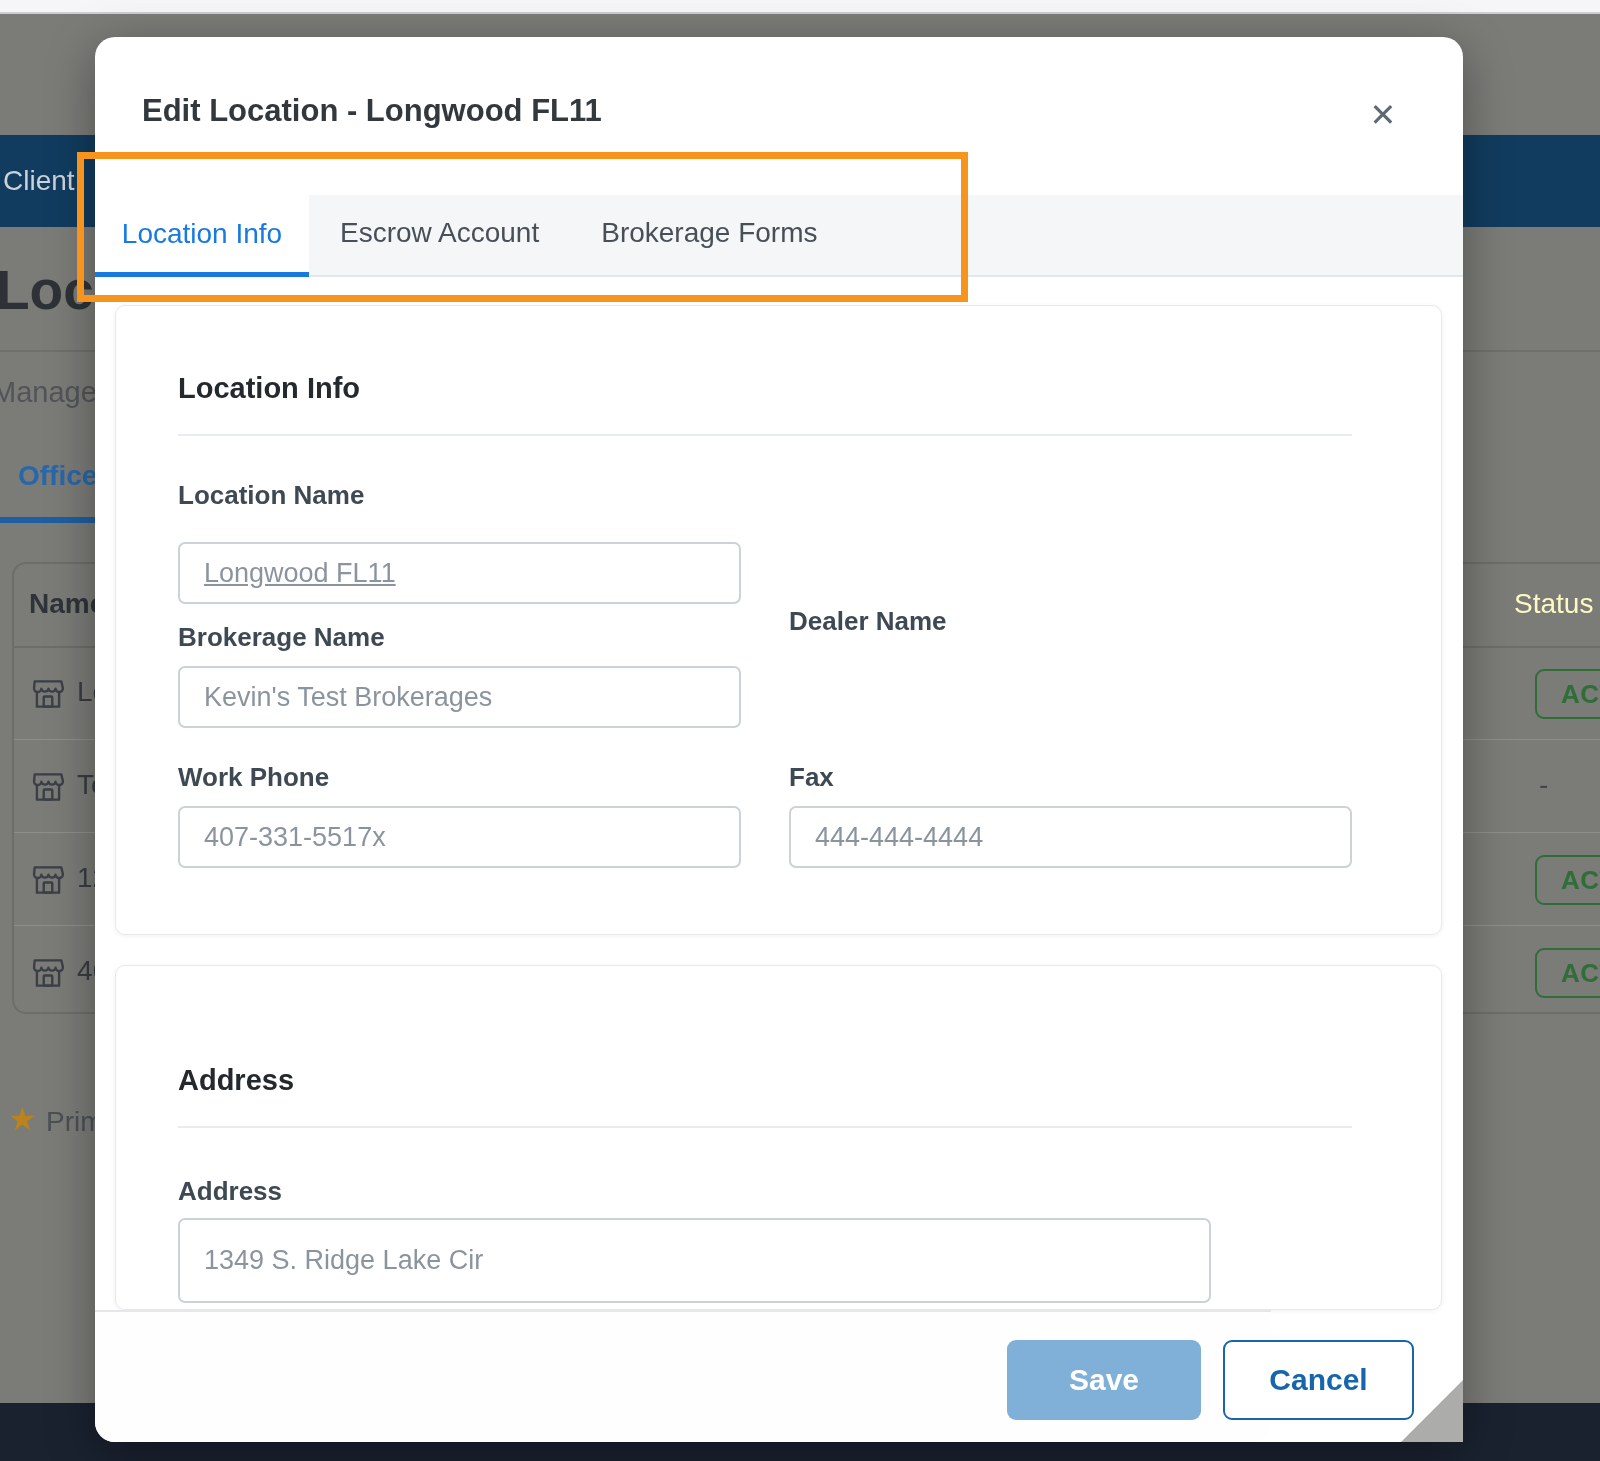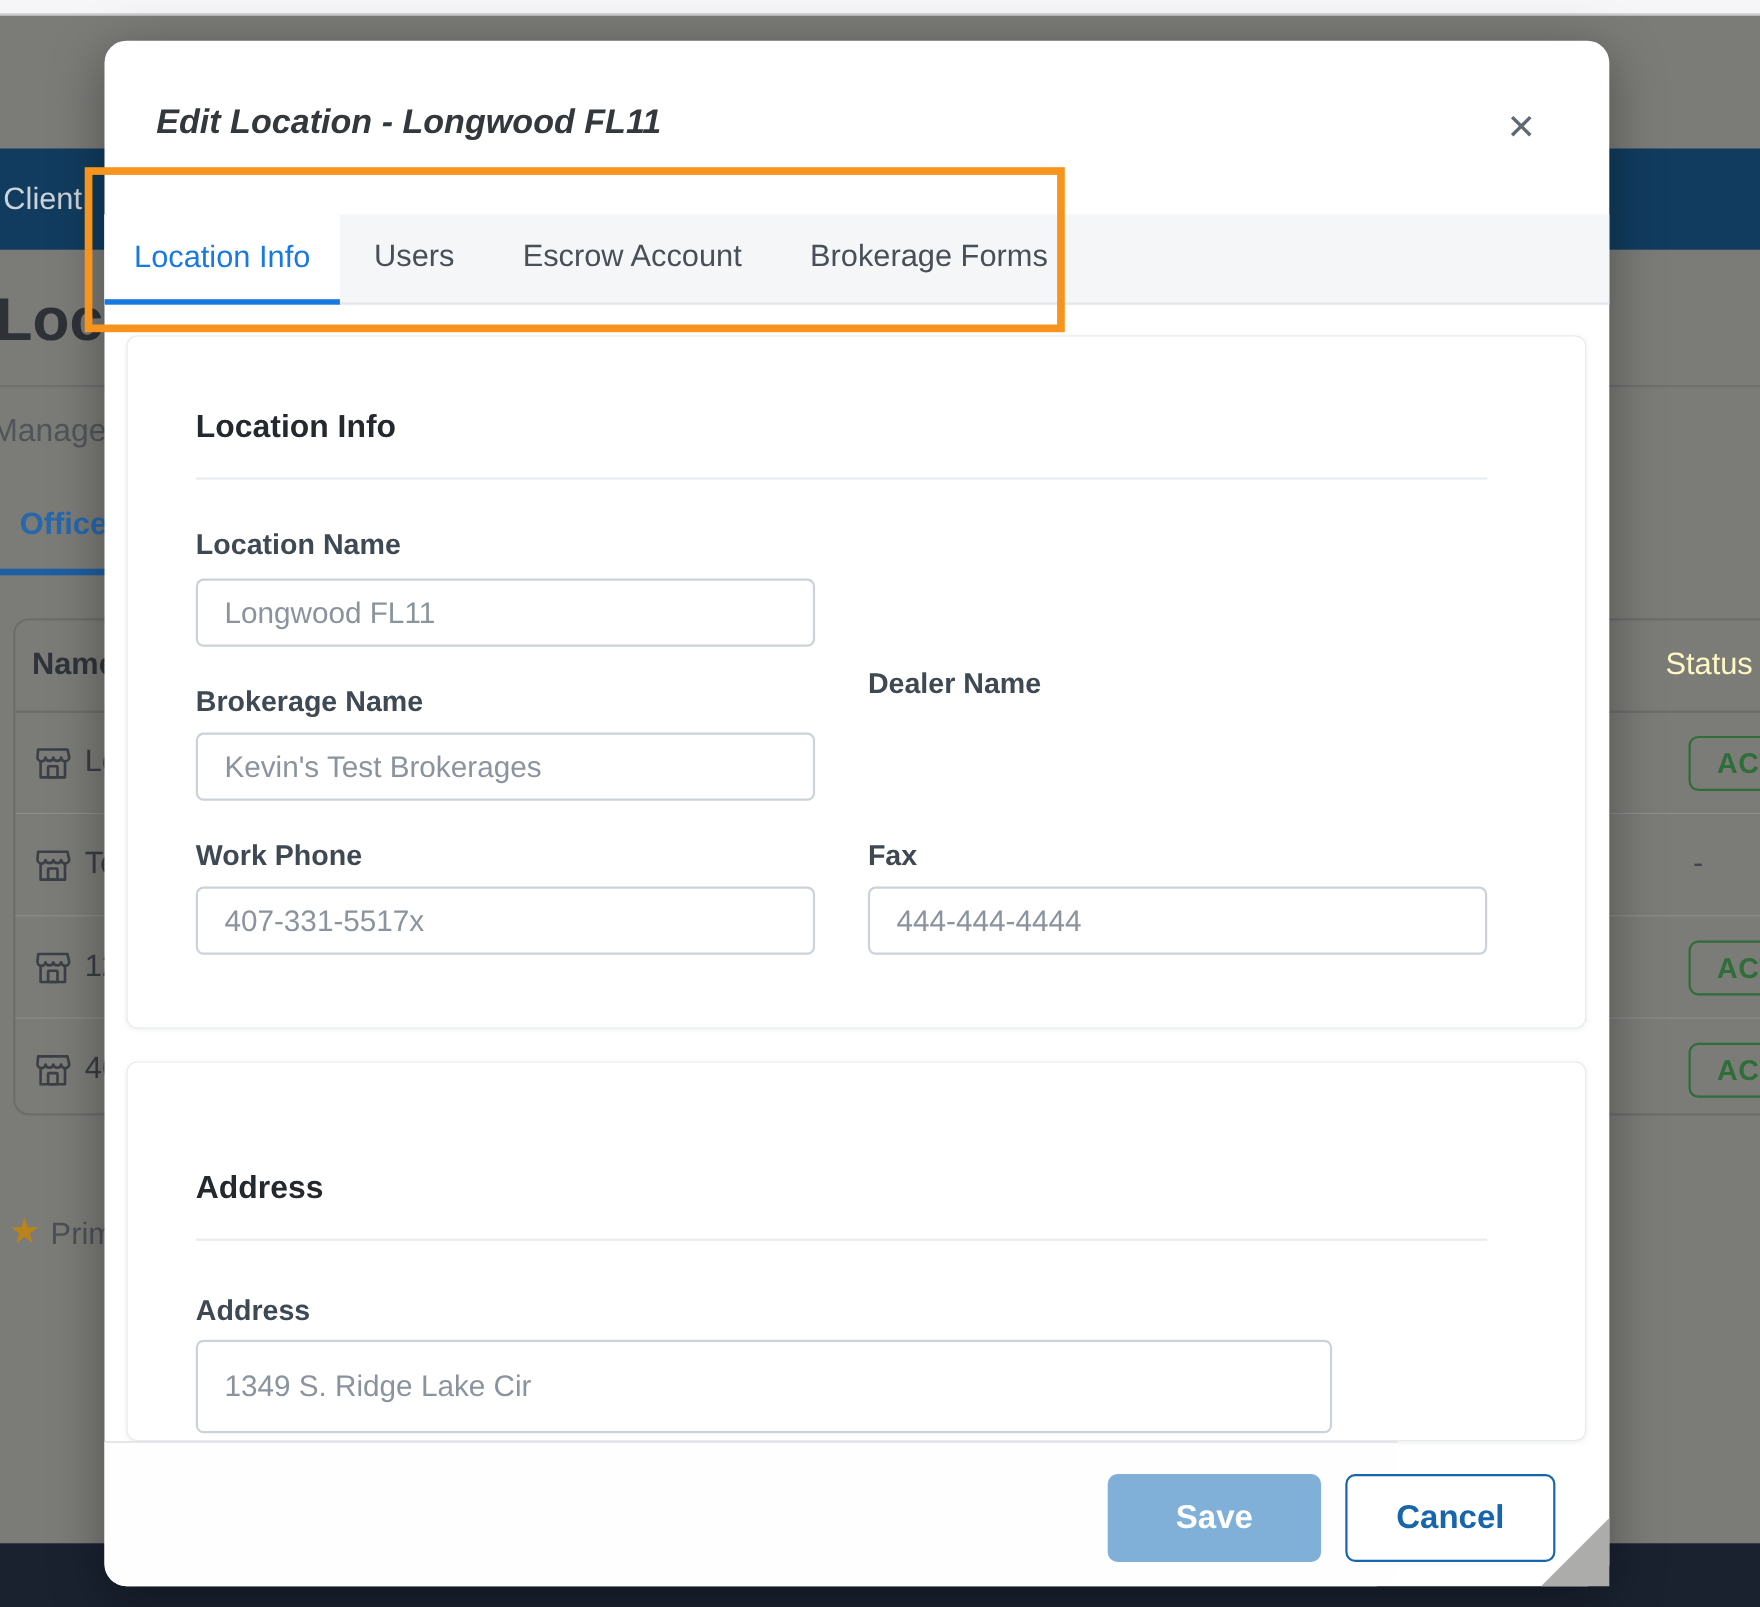--- a/index.html
+++ b/index.html
@@ -35,21 +35,21 @@
            letter-spacing:0.5px; overflow:visible; white-space:nowrap; }
   .dash { position:absolute; left:1525px; top:28px; font-size:28px; color:#43474b; }
   .bg-star { position:absolute; left:8px; top:1100px; font-size:32px; color:#bb831c; z-index:1; }
   .bg-star-label { position:absolute; left:46px; top:1106px; font-size:28px; color:#4c5055; z-index:1; white-space:nowrap; }
   .bottom-bar { position:absolute; left:0; top:1403px; width:1600px; height:58px; background:#1a2230; z-index:1; }
 
   
   .modal { position:absolute; left:95px; top:37px; width:1368px; height:1405px;
            background:#ffffff; border-radius:20px; z-index:10;
            box-shadow:0 12px 48px rgba(0,0,0,0.35); }
-  .m-title { position:absolute; left:47px; top:56px; font-size:31px; font-weight:700; color:#33383d;font-style:italic; }
+  .m-title { position:absolute; left:47px; top:56px; font-size:31px; font-weight:700; color:#33383d; }
   .m-close { position:absolute; left:1262px; top:52px; width:52px; height:52px;
              font-size:32px; color:#5d6973; text-align:center; line-height:52px; cursor:pointer; }
 
   .m-tabs { position:absolute; left:0; top:158px; width:1368px; height:82px;
             background:#f4f6f8; border-bottom:2px solid #e3e6ea; display:flex; align-items:stretch; }
   .m-tab { display:flex; align-items:center; justify-content:center; padding:0 31px;
            font-size:28px; color:#494f57; border-bottom:5px solid transparent; cursor:pointer; }
   .m-tab.active { width:214px; padding:0; background:#ffffff; color:#187ae0;
                   border-bottom:5px solid #187ae0; margin-bottom:-2px; }
 
@@ -149,31 +149,30 @@
 <span class="bg-star">★</span>
 <span class="bg-star-label">Prima</span>
 <div class="bottom-bar"></div>
 
 <div class="modal">
   <div class="m-title">Edit Location - Longwood FL11</div>
   <div class="m-close">✕</div>
 
   <div class="m-tabs">
     <div class="m-tab active">Location Info</div>
-    <div class="m-tab">Users</div>
     <div class="m-tab">Escrow Account</div>
     <div class="m-tab">Brokerage Forms</div>
   </div>
 
   <div class="m-card card-info">
     <div class="sec-h2" style="top:66px;">Location Info</div>
     <div class="sec-divider" style="top:128px;"></div>
 
     <div class="f-label" style="left:62px; top:174px;">Location Name</div>
-    <input class="f-input col-l" style="top: 220px;" value="Longwood FL11">
+    <input class="f-input col-l" style="top: 236px; text-decoration: underline;" value="Longwood FL11">
 
     <div class="f-label" style="left:62px; top:316px;">Brokerage Name</div>
     <div class="f-label" style="left:673px; top:300px;">Dealer Name</div>
     <input class="f-input col-l" style="top: 360px;" value="Kevin's Test Brokerages">
 
     <div class="f-label" style="left:62px; top:456px;">Work Phone</div>
     <div class="f-label" style="left:673px; top:456px;">Fax</div>
     <input class="f-input col-l" style="top: 500px;" value="407-331-5517x">
     <input class="f-input col-r" style="top: 500px;" value="444-444-4444">
   </div>

